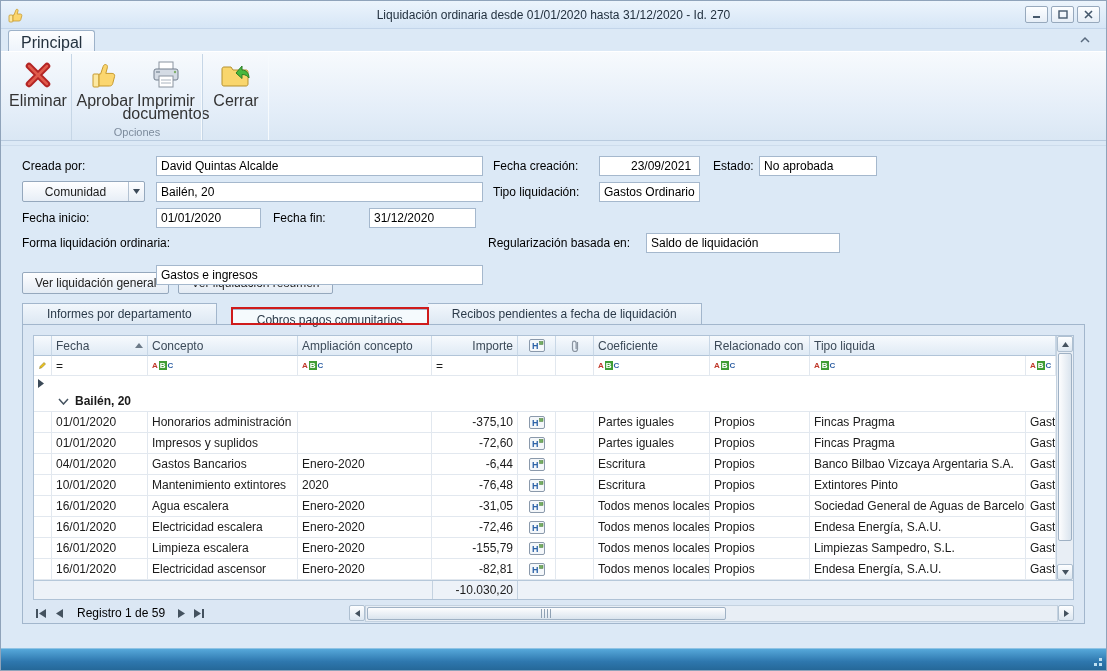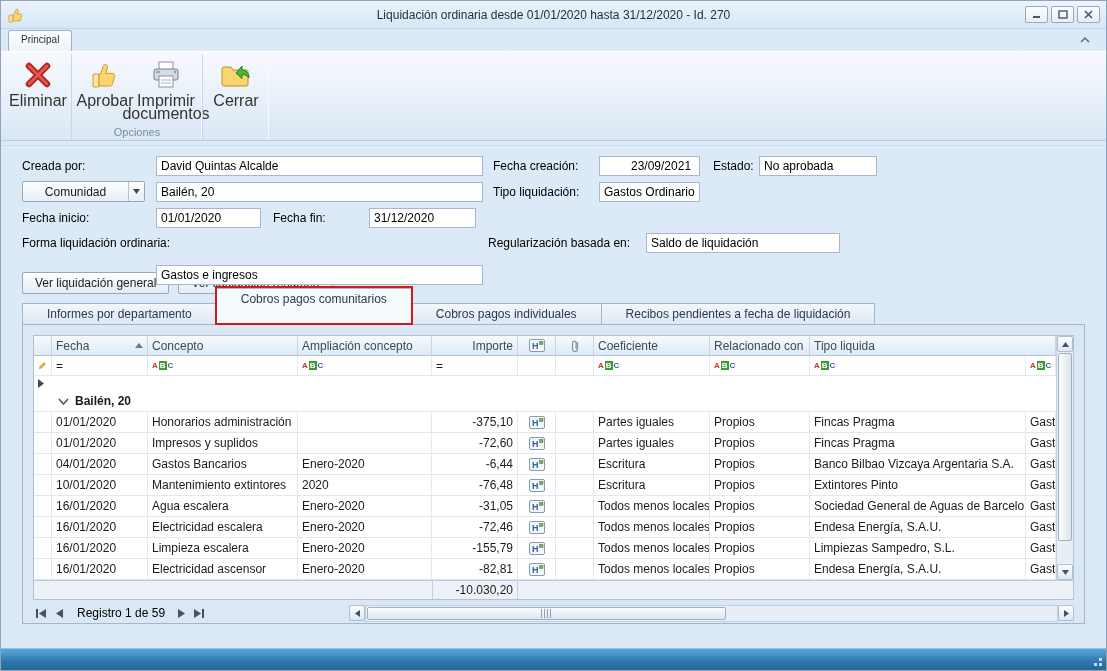--- a/index.html
+++ b/index.html
@@ -12,21 +12,21 @@
     background:linear-gradient(#ecf4fc,#d6e6f6); border-bottom:1px solid #c3d5ea; }
   .app-icon{ margin:0 6px 0 7px; width:16px; height:16px; flex:none; }
   .title-text{ position:absolute; left:0; right:0; text-align:center; font-size:12px; color:#23313f; }
   .winbtns{ margin-left:auto; display:flex; gap:3px; padding-right:6px; z-index:2; }
   .winbtn{ width:23px; height:17px; border:1px solid #97a9bd; border-radius:2px;
     background:linear-gradient(#fdfeff,#e6eef7); display:flex; align-items:center; justify-content:center; cursor:default; }
 
   
   .ribbon-tabs{ height:22px; display:flex; align-items:flex-end; background:#dce9f6; padding-left:7px; }
   .ribbon-tab{ height:21px; padding:3px 12px 0; border:1px solid #9db2c9; border-bottom:none;
-    border-radius:3px 3px 0 0; background:linear-gradient(#fcfdfe,#eef4fb); font-size:10px; color:#24323f; }
+    border-radius:3px 3px 0 0; background:linear-gradient(#fcfdfe,#eef4fb); font-size:16px; color:#24323f; }
   .ribbon-collapse{ margin-left:auto; margin-right:12px; align-self:center; width:18px; height:16px;
     display:flex; align-items:center; justify-content:center; }
   .ribbon-body{ height:90px; background:linear-gradient(#f7fafd,#e3edf8 70%,#dae7f4);
     border-top:1px solid #fff; border-bottom:1px solid #b9cbdf; display:flex; padding:2px 2px 0 4px; }
   .rgroup{ position:relative; display:flex; align-items:flex-start; padding:2px 4px 14px 4px; }
   .rgroup + .rgroup{ border-left:1px solid #c6d6e6; box-shadow:-1px 0 0 #f6fafd inset; }
   .rgroup-caption{ position:absolute; bottom:2px; left:0; right:0; text-align:center;
     font-size:11px; color:#7c8b9c; }
   .rbtn{ width:58px; min-height:70px; display:flex; flex-direction:column; align-items:center;
     padding-top:3px; border-radius:3px; cursor:default; }
@@ -47,21 +47,21 @@
 
   .actions{ margin:12px 0 0 21px; display:flex; gap:9px; }
   .pushbtn{ height:22px; padding:0 12px; border:1px solid #95a8bd; border-radius:2px;
     background:linear-gradient(#fefeff,#e3ebf4); font:12px "Liberation Sans",sans-serif; color:#222; cursor:default; }
 
   
   .tabstrip{ margin:8px 0 0 21px; display:flex; height:22px; align-items:flex-end; position:relative; }
   .tab{ height:21px; padding:3px 24px 0; border:1px solid #a2b6cc; border-bottom:none; margin-right:0;
     background:linear-gradient(#f2f7fc,#dde8f3); font-size:12px; color:#2b3a49; white-space:nowrap; cursor:default; }
   .tab + .tab{ border-left:none; }
-  .tab.active{ background:#f5fafd; height:36px; position:relative; }
+  .tab.active{ background:#f5fafd; height:15px; position:relative;margin-left:16px; }
   .annotation{ position:absolute; inset:-3px -2px -1px -2px; border:2px solid #cf1b1b; pointer-events:none; }
 
   
   .tab-page{ margin:0 21px; height:300px; border:1px solid #a2b6cc; background:#dbe7f4;
     display:flex; flex-direction:column; }
   .grid-wrap{ margin:10px 10px 0; height:266px; border:1px solid #afc2d6; background:#fff;
     display:flex; flex-direction:column; }
   .grid-body{ display:flex; flex:1; overflow:hidden; }
   .grid-main{ flex:1; display:flex; flex-direction:column; overflow:hidden; }
 
@@ -229,21 +229,20 @@
     <button class="pushbtn">Ver liquidación general</button>
     <button class="pushbtn">Ver liquidación resumen</button>
   </div>
 
   <div class="tabstrip">
     <div class="tab">Informes por departamento</div>
     <div class="tab active">
       <span>Cobros pagos comunitarios</span>
       <div class="annotation"></div>
     </div>
-    <div class="tab">Cobros pagos individuales</div>
     <div class="tab">Recibos pendientes a fecha de liquidación</div>
   </div>
 
   <div class="tab-page">
     <div class="grid-wrap">
       <div class="grid-body">
         <div class="grid-main">
 
           <div class="ghead">
             <div class="gc c0"></div>

